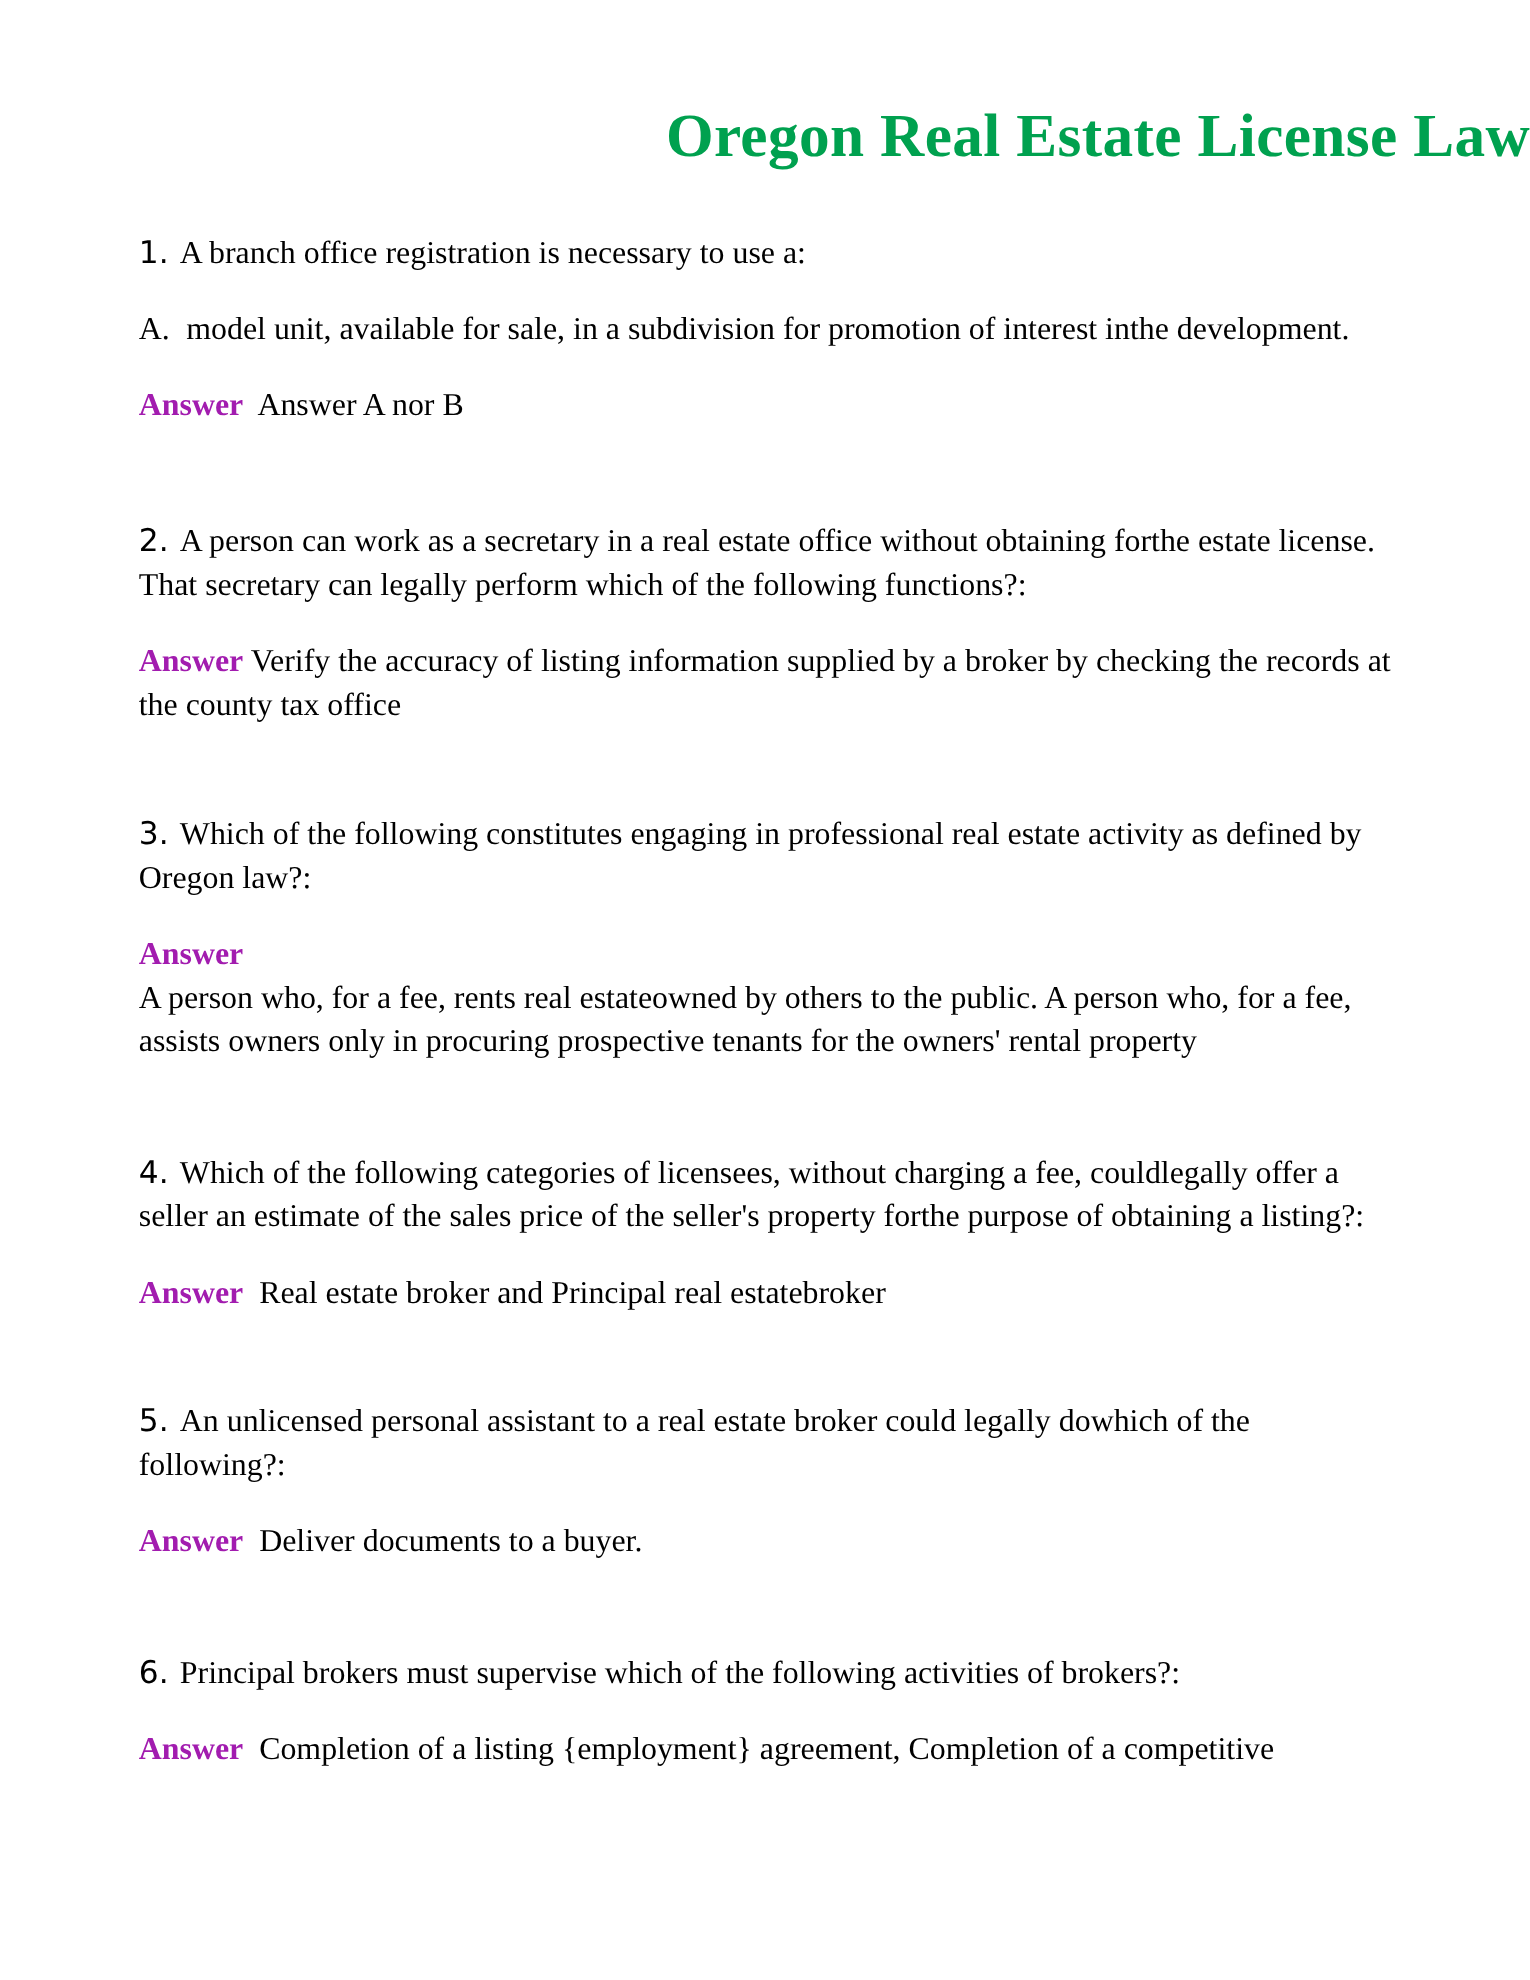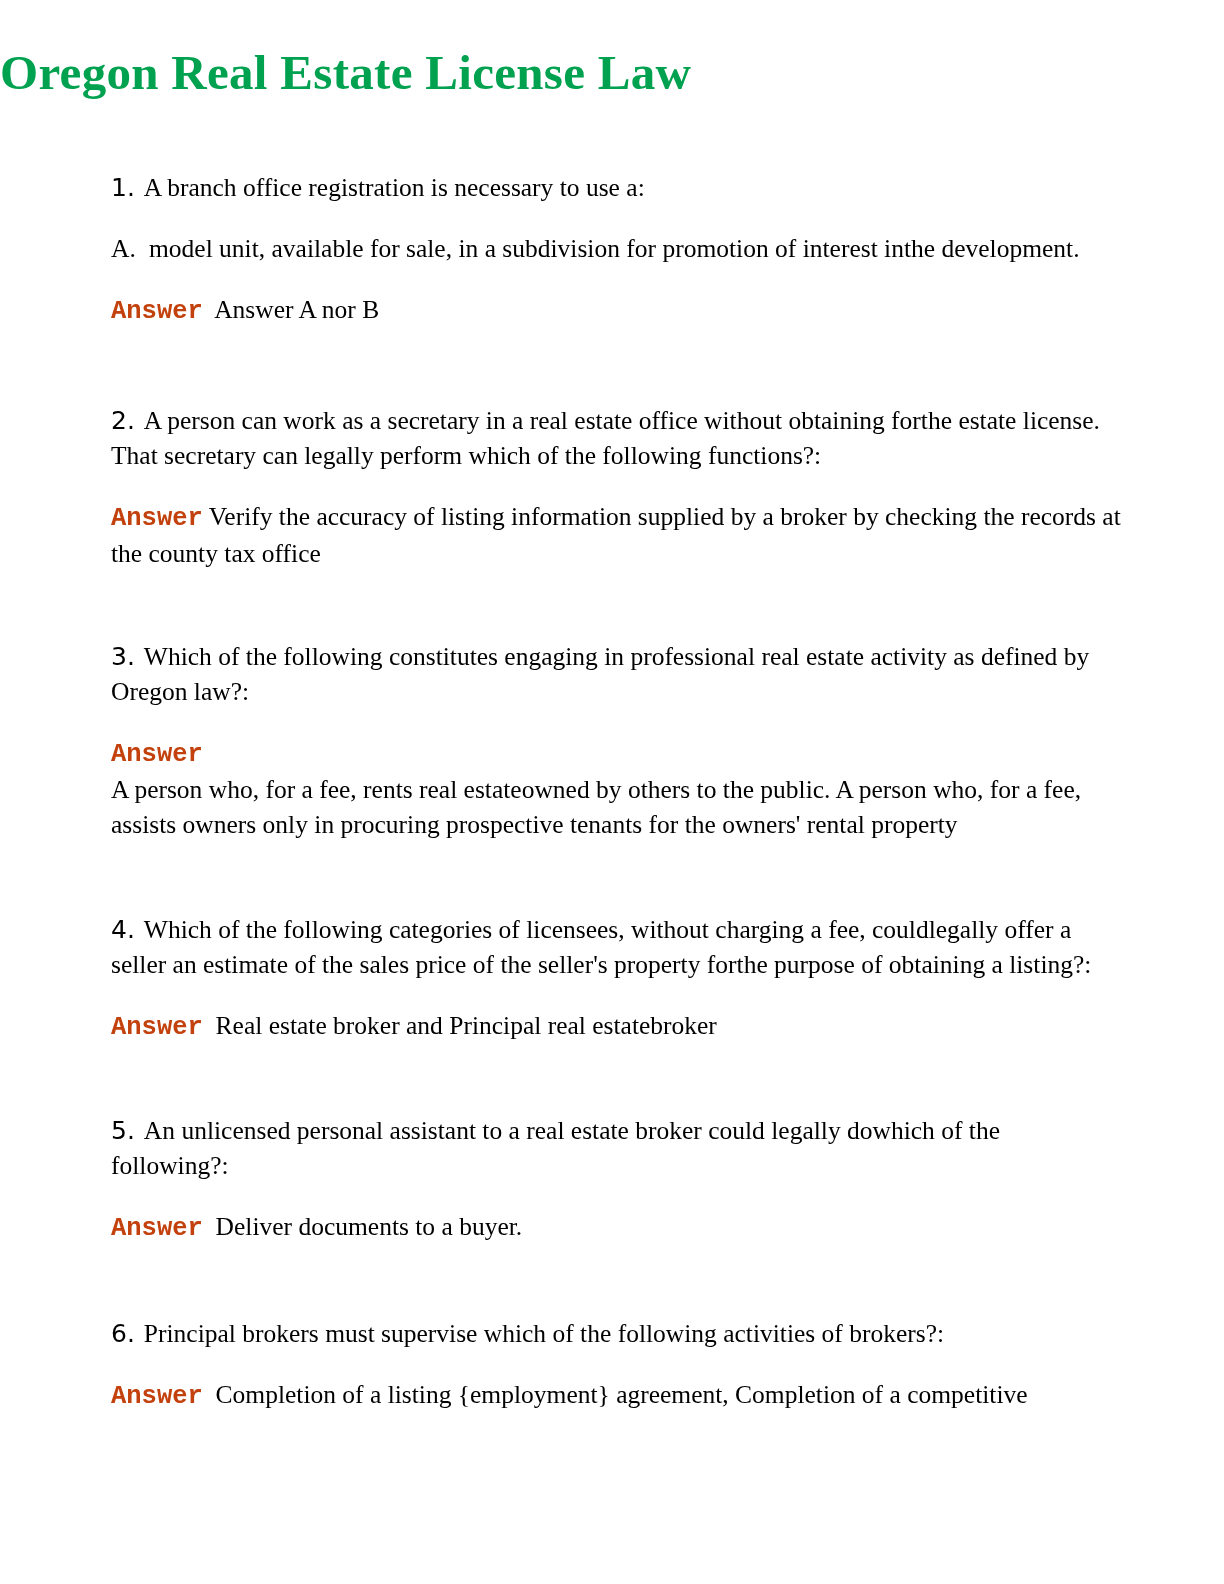--- a/index.html
+++ b/index.html
@@ -15,34 +15,34 @@
     color: #000000;
   }
   .page {
     width: 1224px;
     height: 1584px;
     position: relative;
     background: #ffffff;
     box-sizing: border-box;
   }
   .doc-title {
-    text-align: left;
+    text-align: right;
     font-family: "Liberation Serif", "DejaVu Serif", serif;
     font-weight: bold;
     font-size: 49px;
     line-height: 1.1;
     color: #00a14f;
     margin: 0;
-    padding-top: 46px;
+    padding-top: 82px;
     letter-spacing: 0.3px;
   }
   .body-area {
     position: absolute;
     left: 111px;
-    top: 170px;
+    top: 184px;
     width: 1012px;
   }
   .qblock {
     margin: 0 0 18px 0;
   }
   .qline {
     font-size: 25.5px;
     line-height: 35px;
     margin: 0;
     text-align: left;
@@ -64,23 +64,23 @@
   .opt-letter {
     display: inline-block;
     min-width: 38px;
   }
   .answer-line {
     font-size: 25.5px;
     line-height: 35px;
     margin: 0;
   }
   .answer-label {
-    color: #c2410c;
+    color: #a21caf;
     font-weight: bold;
-    font-family: Liberation Mono, monospace;
+    font-family: Liberation Serif, serif;
   }
   .sp-after-q   { height: 26px; }
   .sp-after-opts{ height: 26px; }
   .gap-q1 { height: 56px; }
   .gap-q2 { height: 50px; }
   .gap-q3 { height: 52px; }
   .gap-q4 { height: 50px; }
   .gap-q5 { height: 52px; }
   .spacer-sm { height: 26px; }
 </style>

